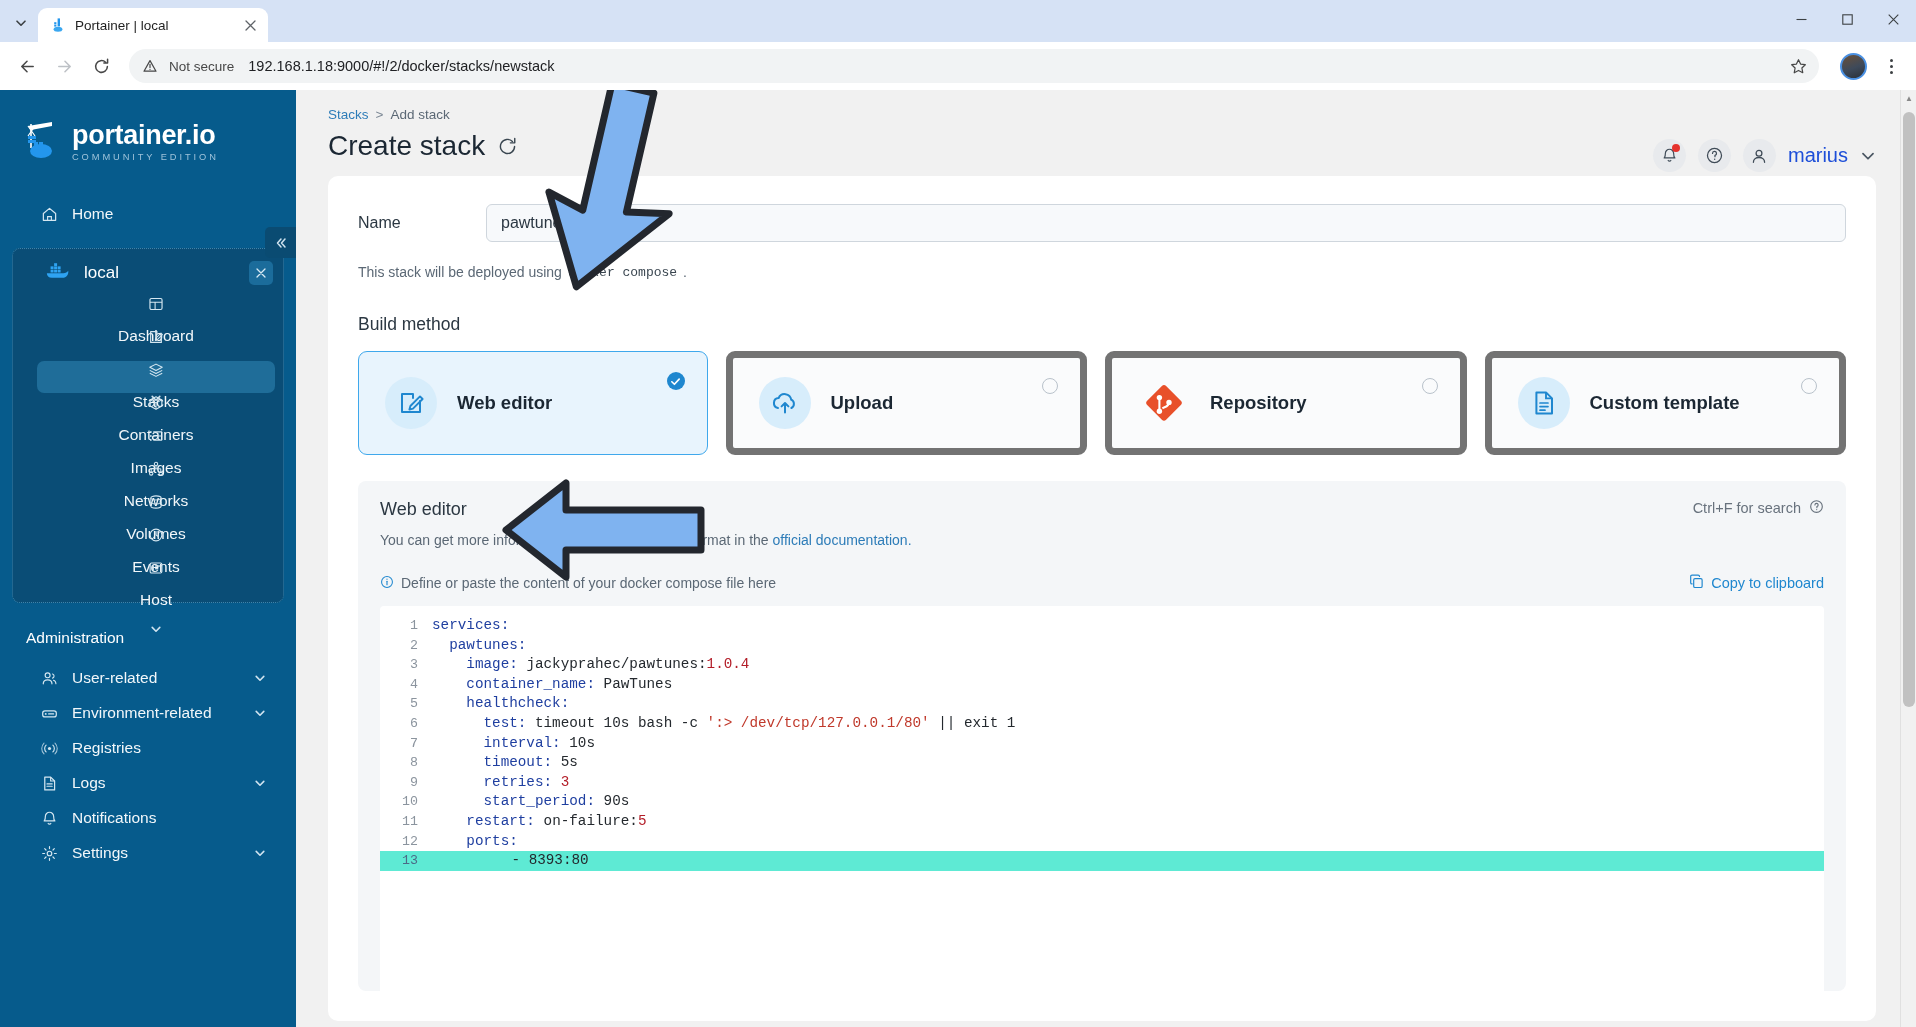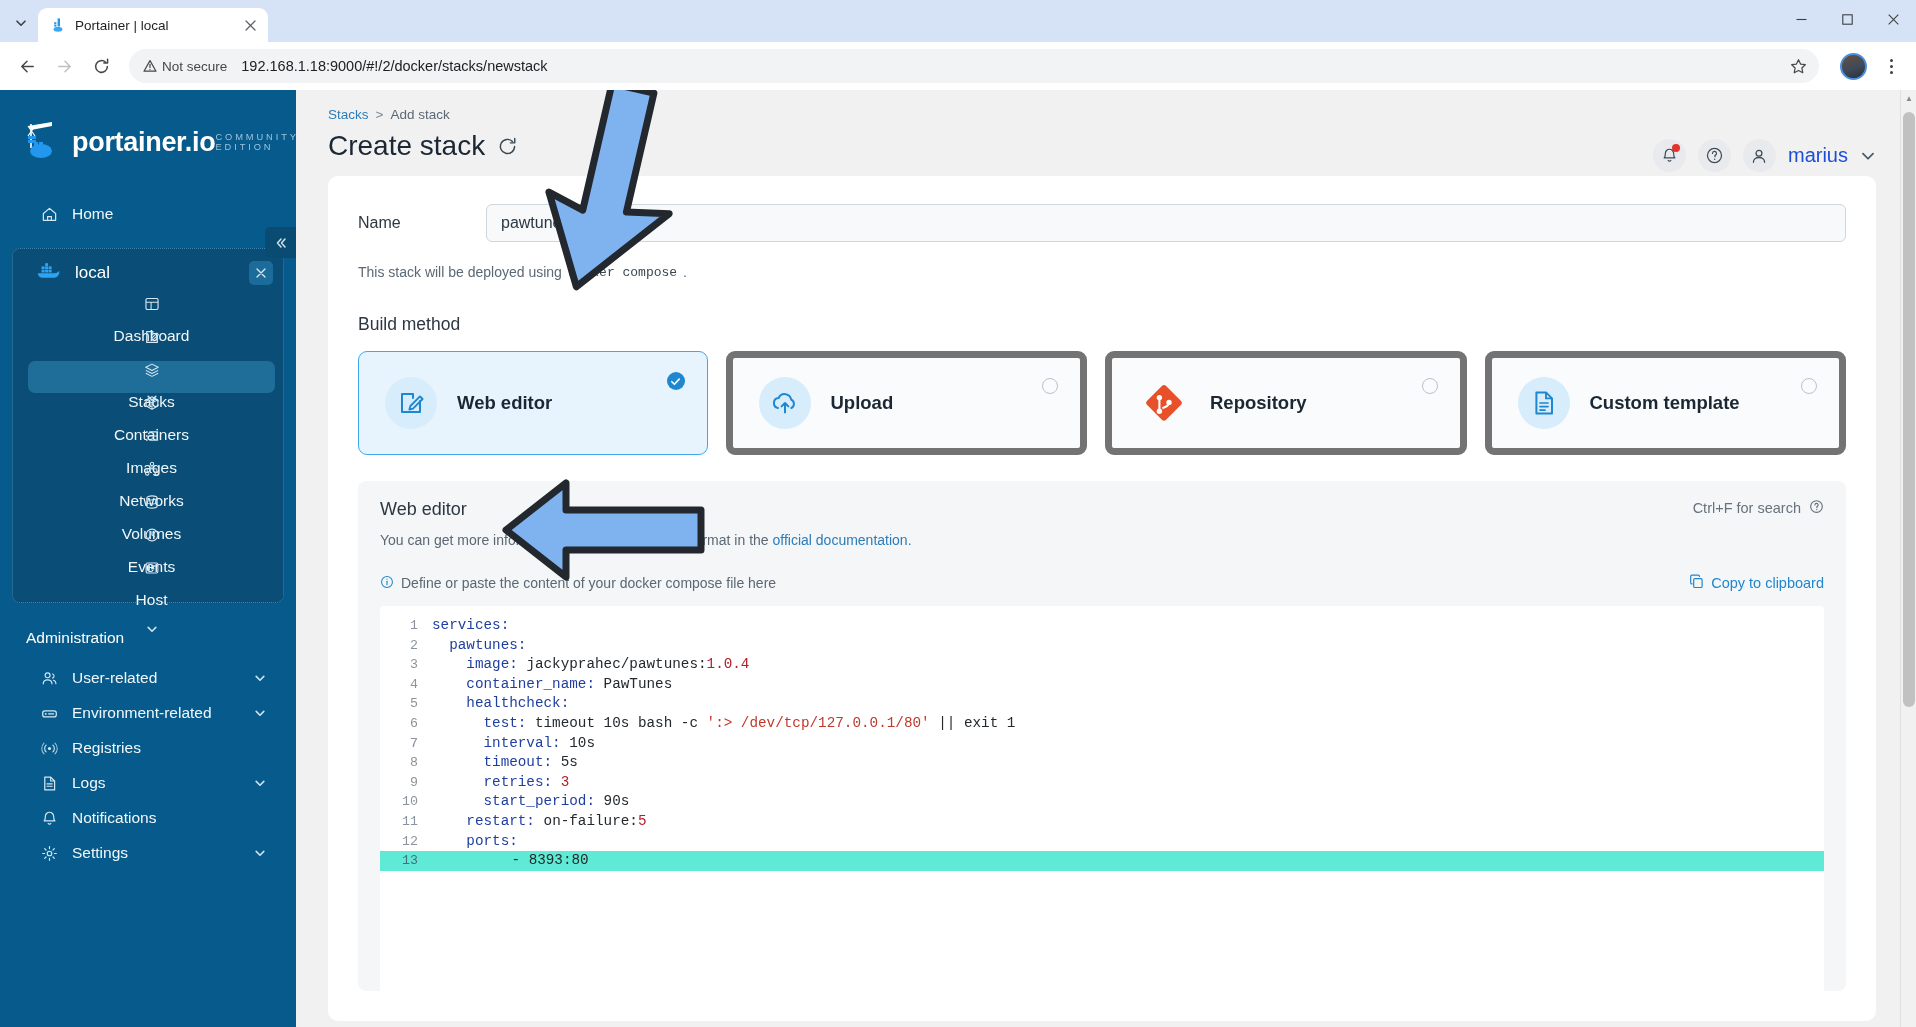--- a/index.html
+++ b/index.html
@@ -84,21 +84,21 @@
     flex: 1;
     height: 34px;
     margin: 0 8px;
     background: #f1f3f4;
     border-radius: 17px;
     display: flex; align-items: center;
     padding: 0 6px 0 14px;
     position: relative;
   }
   .notsecure {
-    display: flex; align-items: center; gap: 5px;
+    display: flex; align-items: center; gap: 12px;
     color: #474747;
     font-size: 13.5px;
     white-space: nowrap;
   }
   .omnibox-url {
     margin-left: 14px;
     font-size: 14.5px;
     color: #202124;
     flex: 1;
     white-space: nowrap;
@@ -140,21 +140,21 @@
     background: #065b8c;
     color: #ffffff;
     position: relative;
     overflow: hidden;
   }
   .logo-row {
     display: flex; align-items: center;
     padding: 28px 0 26px 22px;
     gap: 10px;
   }
-  .logo-text-wrap { display: flex; }
+  .logo-text-wrap { display: flex; flex-direction: column; }
   .logo-title {
     font-size: 27px; font-weight: 700; color: #ffffff; line-height: 1;
     letter-spacing: -0.3px;
   }
   .logo-sub {
     font-size: 9.3px; letter-spacing: 2.9px; color: #9fc3da;
     margin-top: 3px; font-weight: 400;
   }
   .collapse-btn {
     position: absolute; right: 0; top: 137px;
@@ -183,21 +183,21 @@
   .nav-item .lbl { flex: 1; white-space: nowrap; }
   .nav-item .chev { color: #cfe3ef; display:flex; align-items:center;}
   .nav-item.active { background: #1f6d99; }
   .home-item { margin-top: 6px; margin-bottom: 18px; }
 
   .env-group {
     margin: 0 12px;
     border: 1px dotted #3d84ab;
     border-radius: 8px;
     background: #0a4d76;
-    padding: 6px 0 10px 7px;
+    padding: 6px 0 10px 16px;
   }
   .env-head {
     display: flex; align-items: center;
     padding: 6px 10px 6px 16px;
     gap: 13px;
     margin-bottom: 4px;
   }
   .env-name { font-size: 17px; font-weight: 400; flex: 1; color:#fff; }
   .env-close {
     width: 24px; height: 24px;

